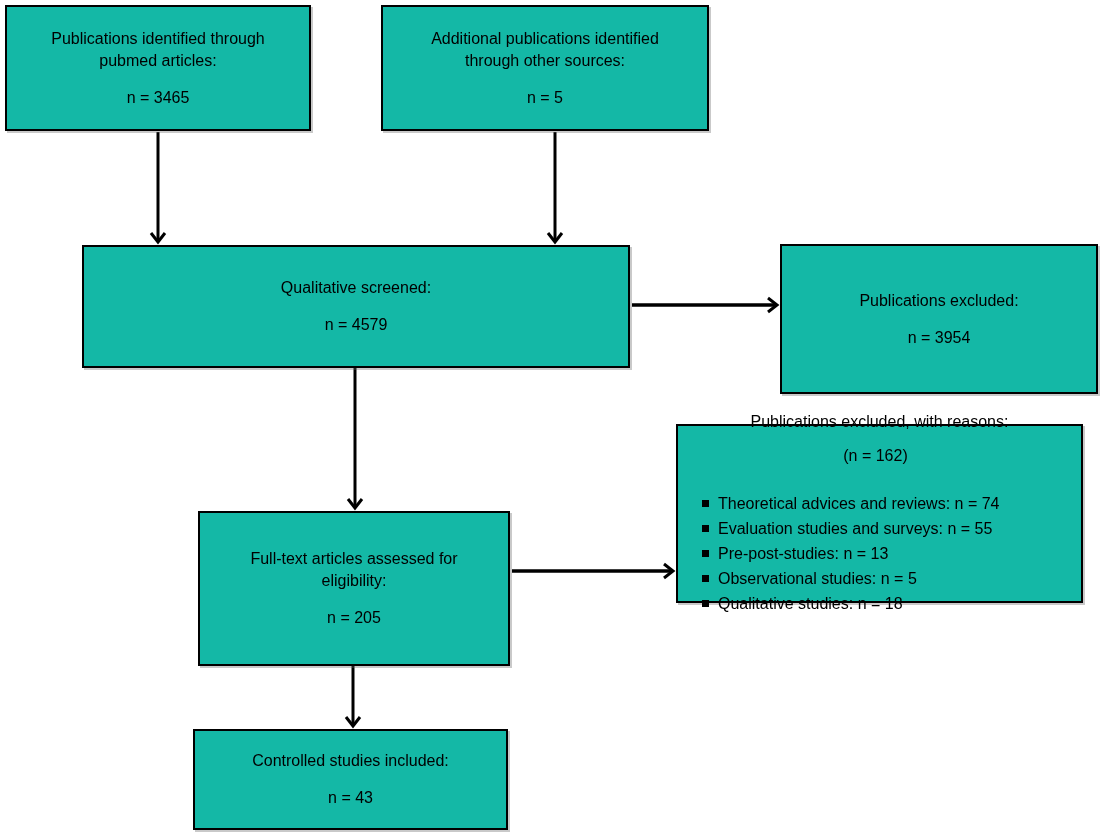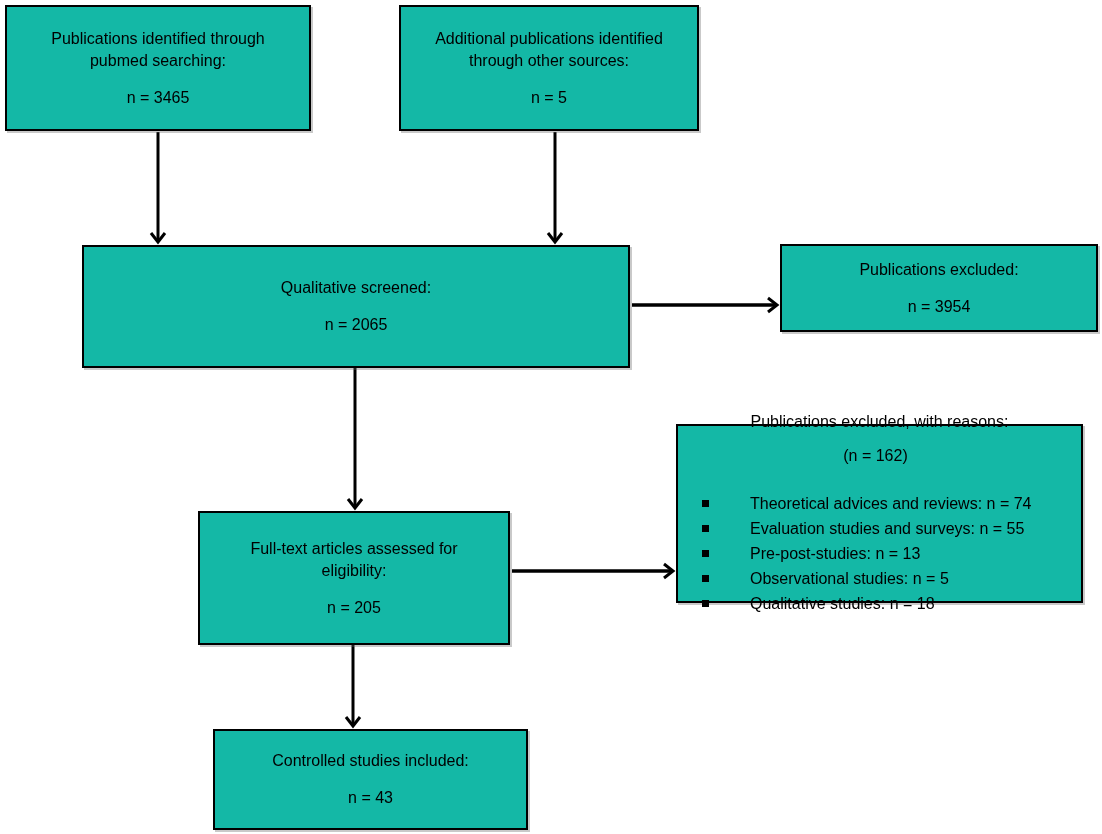--- a/index.html
+++ b/index.html
@@ -39,41 +39,40 @@
   }
   .box .label-line {
     line-height: 22px;
   }
   .box .count {
     margin-top: 15px;
     line-height: 22px;
   }
   
   .box-pubmed    { left: 5px;   top: 5px;   width: 306px; height: 126px; }
-  .box-other     { left: 399px; top: 5px;   width: 300px; height: 126px; }
+  .box-other     { left: 381px; top: 5px;   width: 328px; height: 126px; }
   .box-screened  { left: 82px;  top: 245px; width: 548px; height: 123px; }
-  .box-excluded  { left: 780px; top: 244px; width: 318px; height: 88px; }
-  .box-fulltext  { left: 198px; top: 511px; width: 312px; height: 134px; }
-  .box-included  { left: 193px; top: 729px; width: 315px; height: 101px; margin-left: 20px; }
+  .box-excluded  { left: 780px; top: 244px; width: 318px; height: 150px; }
+  .box-fulltext  { left: 198px; top: 511px; width: 312px; height: 155px; }
+  .box-included  { left: 193px; top: 729px; width: 315px; height: 101px; }
   .box-reasons   { left: 676px; top: 424px; width: 407px; height: 179px; }
   .box-reasons .count { margin: 12px 8px 0 0; }
   .reason-list {
     list-style: none;
     margin: 24px 0 0 0;
     padding: 0 8px 0 24px;
     width: 100%;
     box-sizing: border-box;
     text-align: left;
   }
   .reason-list li {
     display: flex;
     align-items: center;
     line-height: 25px;
     white-space: nowrap;
-    gap: 32px;
   }
   .bullet {
     display: inline-block;
     width: 7px;
     height: 7px;
     background: #000000;
     margin-right: 9px;
     flex: 0 0 auto;
   }
 </style>
@@ -91,33 +90,33 @@
     <line x1="158" y1="132" x2="158" y2="242" stroke="#000000" stroke-width="3" marker-end="url(#head)"></line>
     <line x1="555" y1="132" x2="555" y2="242" stroke="#000000" stroke-width="3" marker-end="url(#head)"></line>
     <line x1="632" y1="305" x2="777" y2="305" stroke="#000000" stroke-width="3.5" marker-end="url(#head)"></line>
     <line x1="355" y1="368" x2="355" y2="508" stroke="#000000" stroke-width="3" marker-end="url(#head)"></line>
     <line x1="512" y1="571" x2="673" y2="571" stroke="#000000" stroke-width="3.5" marker-end="url(#head)"></line>
     <line x1="353" y1="634" x2="353" y2="726" stroke="#000000" stroke-width="3" marker-end="url(#head)"></line>
   </svg>
 
   <div class="box box-pubmed">
     <div class="label-line">Publications identified through</div>
-    <div class="label-line">pubmed searching:</div>
+    <div class="label-line">pubmed articles:</div>
     <div class="count">n = 3465</div>
   </div>
 
   <div class="box box-other">
     <div class="label-line">Additional publications identified</div>
     <div class="label-line">through other sources:</div>
     <div class="count">n = 5</div>
   </div>
 
   <div class="box box-screened">
     <div class="label-line">Qualitative screened:</div>
-    <div class="count">n = 2065</div>
+    <div class="count">n = 4579</div>
   </div>
 
   <div class="box box-excluded">
     <div class="label-line">Publications excluded:</div>
     <div class="count">n = 3954</div>
   </div>
 
   <div class="box box-fulltext">
     <div class="label-line">Full-text articles assessed for</div>
     <div class="label-line">eligibility:</div>

